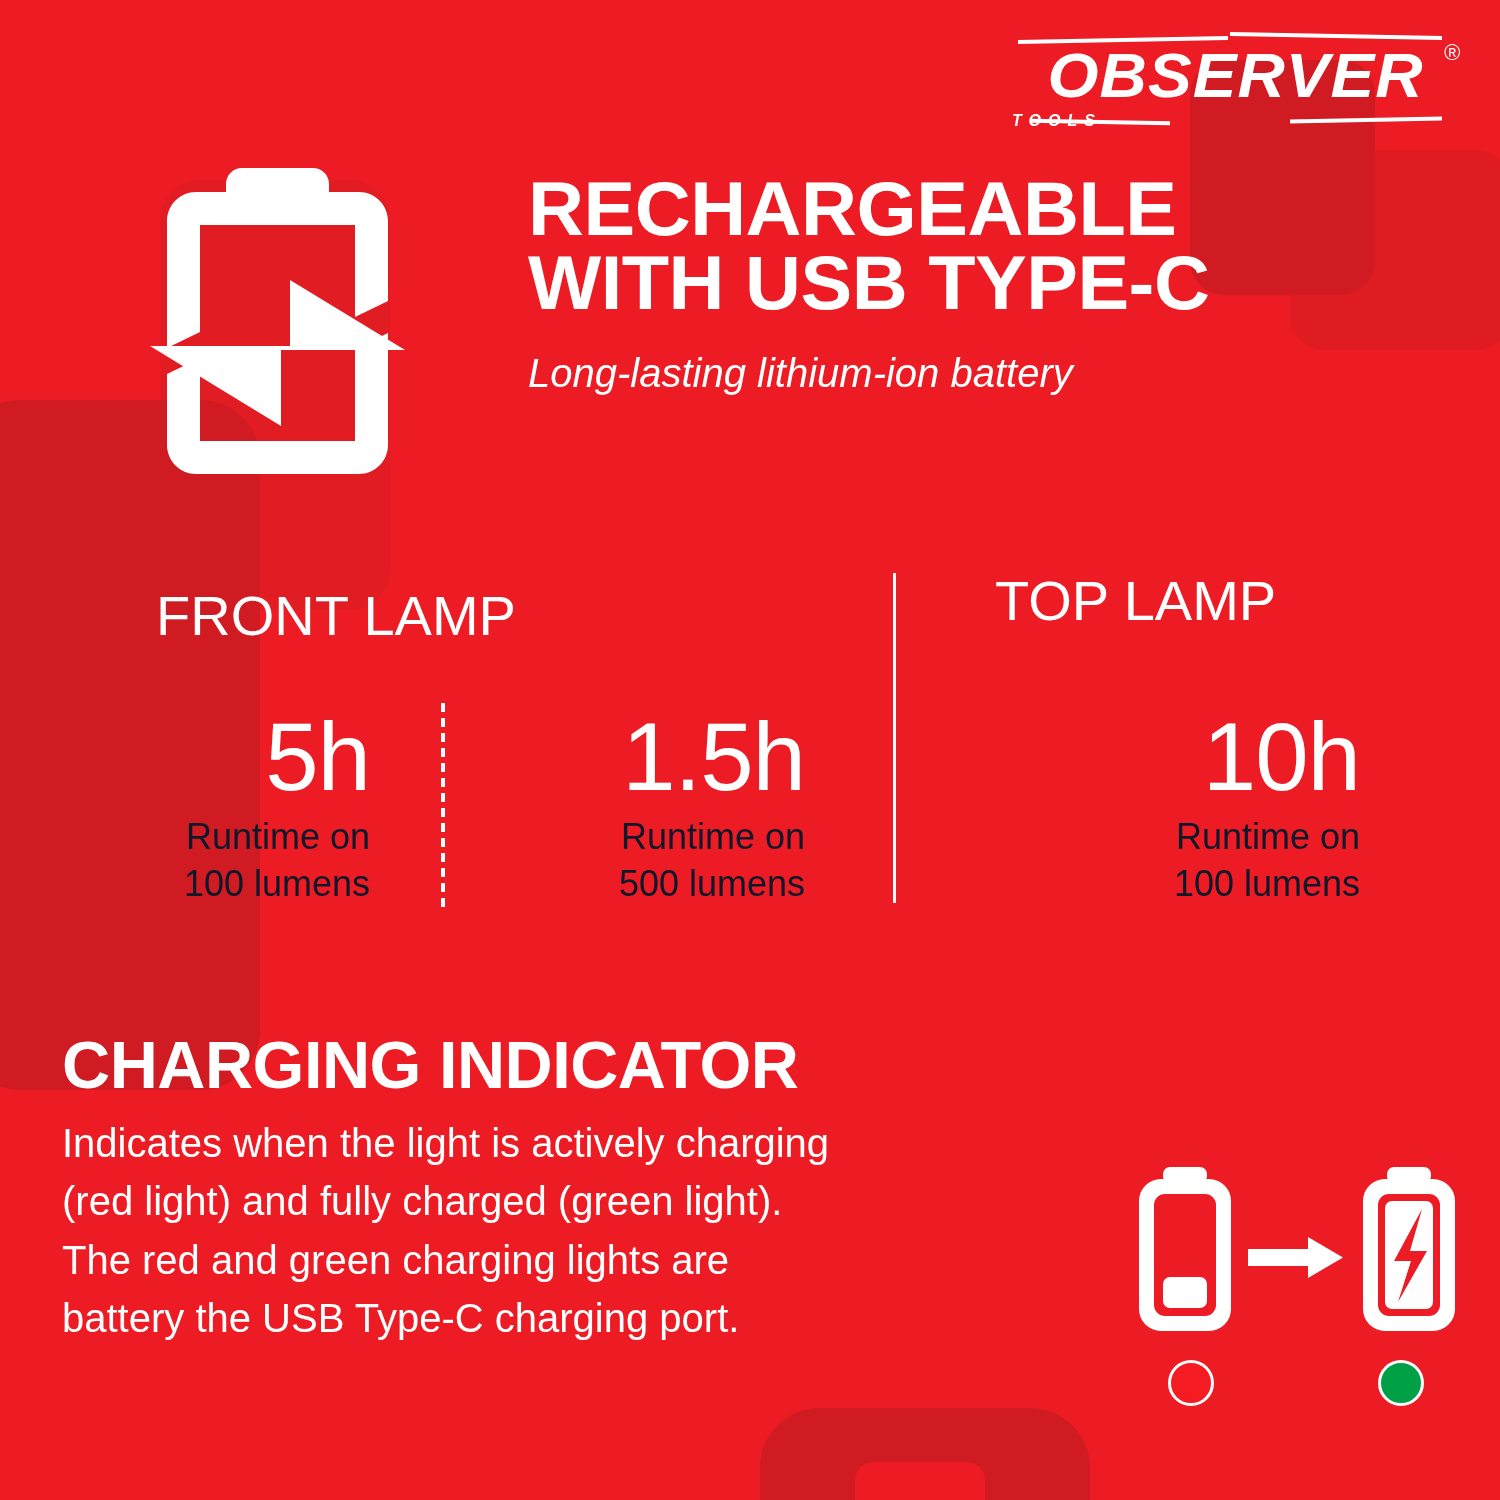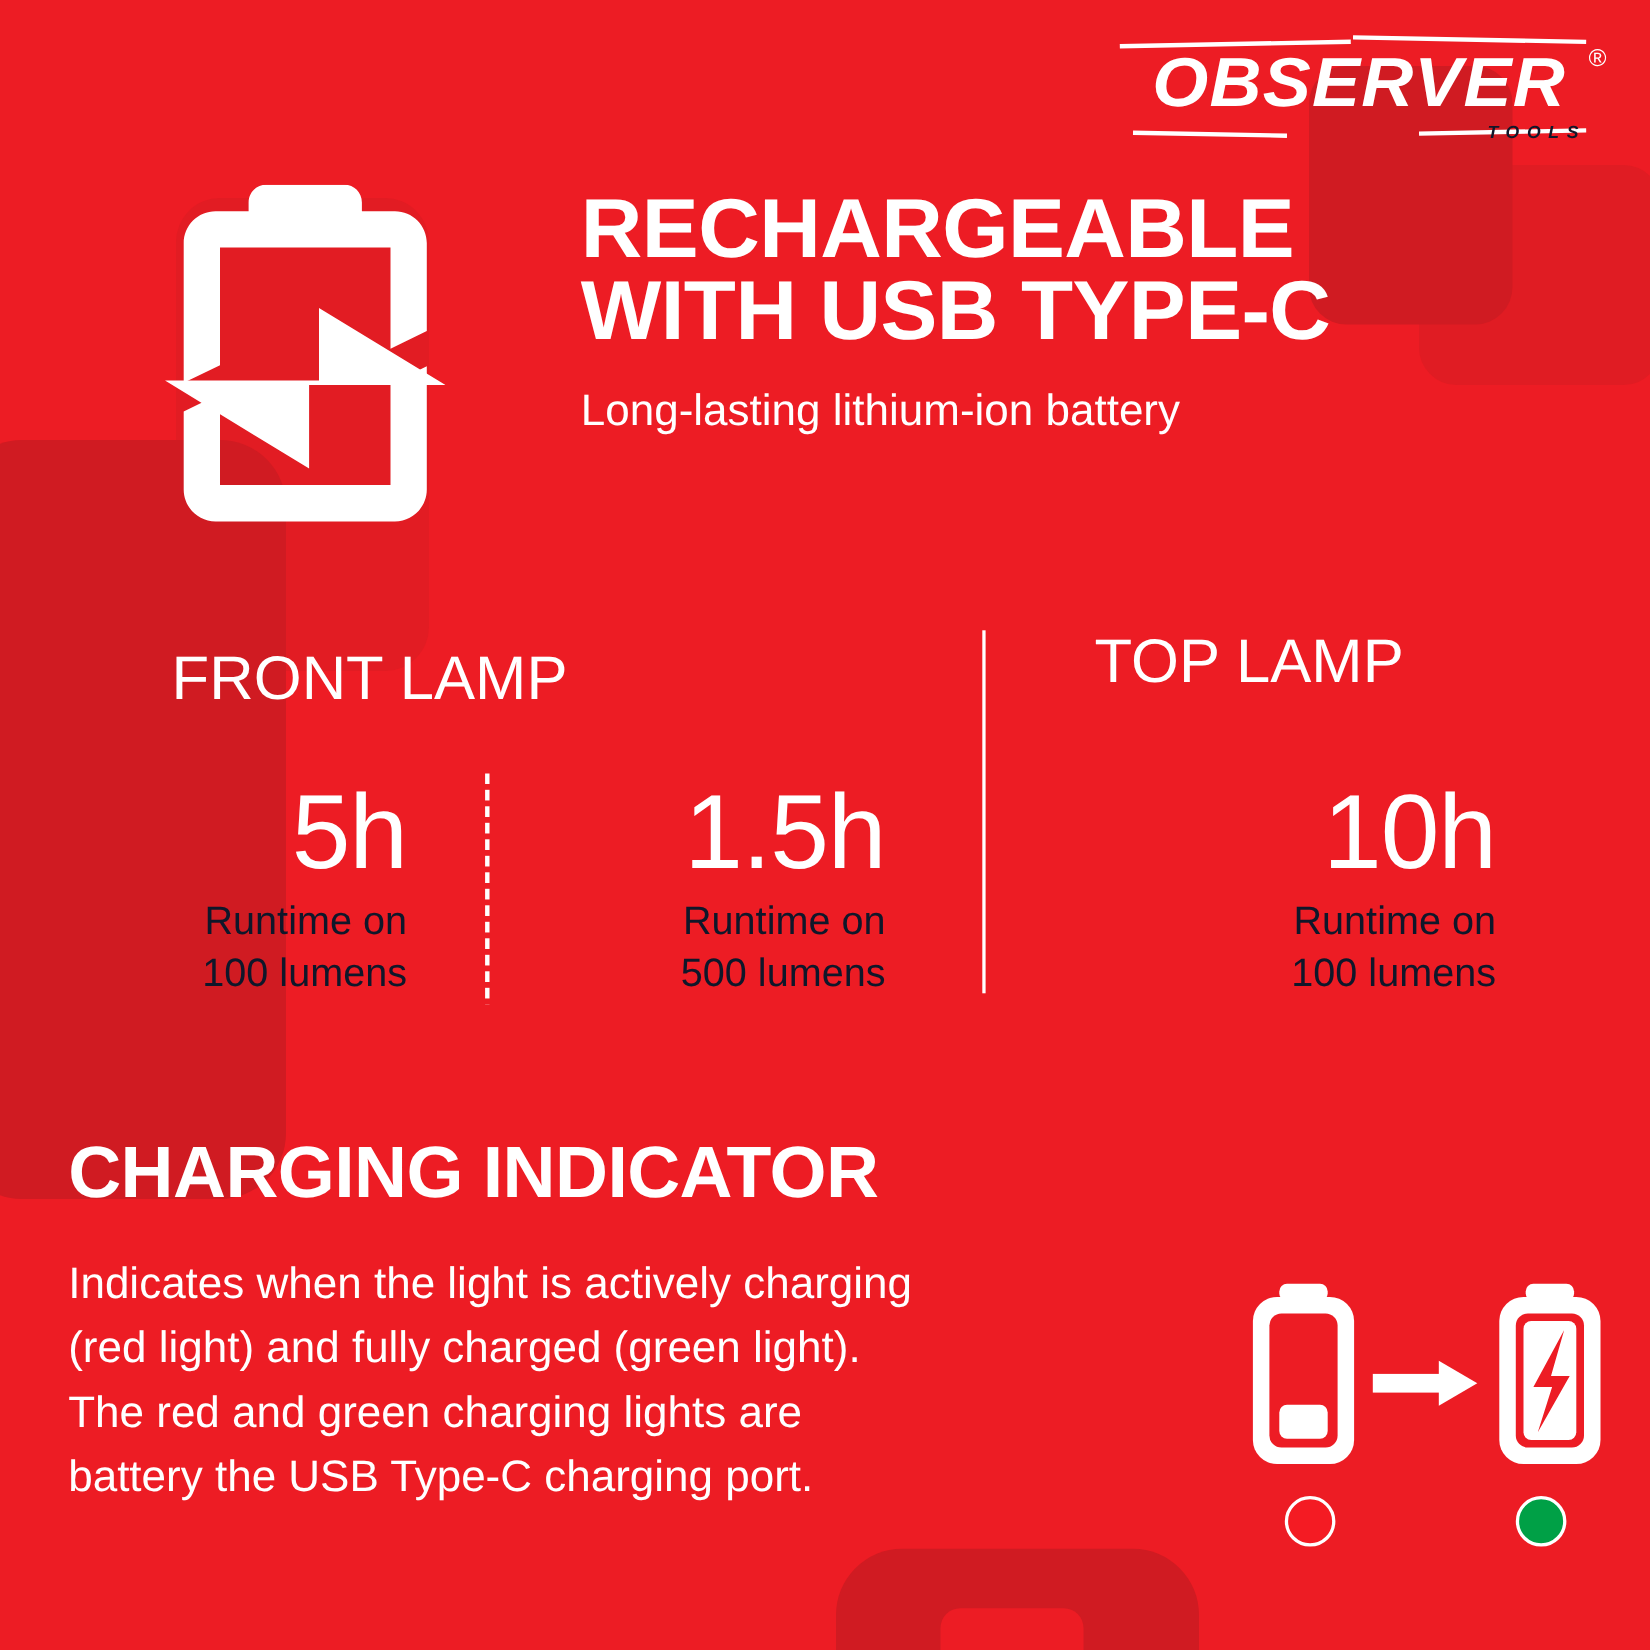--- a/index.html
+++ b/index.html
@@ -58,25 +58,25 @@
     color: #FFFFFF;
     line-height: 1;
     font-family: "Liberation Sans", sans-serif;
     transform: scaleX(1.04);
     transform-origin: left center;
   }
   .logo-sub {
     position: absolute;
     left: 0; top: 86px;
     width: 430px;
-    text-align: right;
+    text-align: left;
     font-size: 16px;
     font-weight: 700;
     letter-spacing: 7px;
-    color: #0f172a;
+    color: #ffffff;
   }
   .logo-reg {
     position: absolute;
     right: 2px; top: 14px;
     font-size: 22px;
     color: #FFFFFF;
     font-weight: 400;
   }
   .logo-rule { position: absolute; height: 4px; background: #FFF; }
   .logo-rule-top-l { left: 6px;  top: 12px; width: 210px; transform: rotate(-1.1deg); }
@@ -102,20 +102,21 @@
     letter-spacing: -0.5px;
     transform: scaleX(1.02);
     transform-origin: left top;
   }
   .hero-sub {
     margin-top: 24px;
     font-size: 40px;
     font-weight: 400;
     line-height: 1.42;
     color: #FFFFFF;
+    font-style: italic;
   }
 
   
   #lamps { position: absolute; left: 0; top: 565px; width: 1500px; height: 350px; }
 
   .lamp-heading {
     position: absolute;
     font-size: 56px;
     font-weight: 400;
     color: #FFFFFF;
@@ -173,21 +174,21 @@
   .ci-title {
     font-size: 66px;
     font-weight: 700;
     color: #FFFFFF;
     letter-spacing: -0.5px;
     line-height: 1;
     transform: scaleX(1.01);
     transform-origin: left top;
   }
   .ci-body {
-    margin-top: 40px;
+    margin-top: 16px;
     font-size: 40px;
     font-weight: 400;
     line-height: 1.46;
     color: #FFFFFF;
   }
 
   #charge-icons {
     position: absolute;
     left: 1130px;
     top: 1165px;

